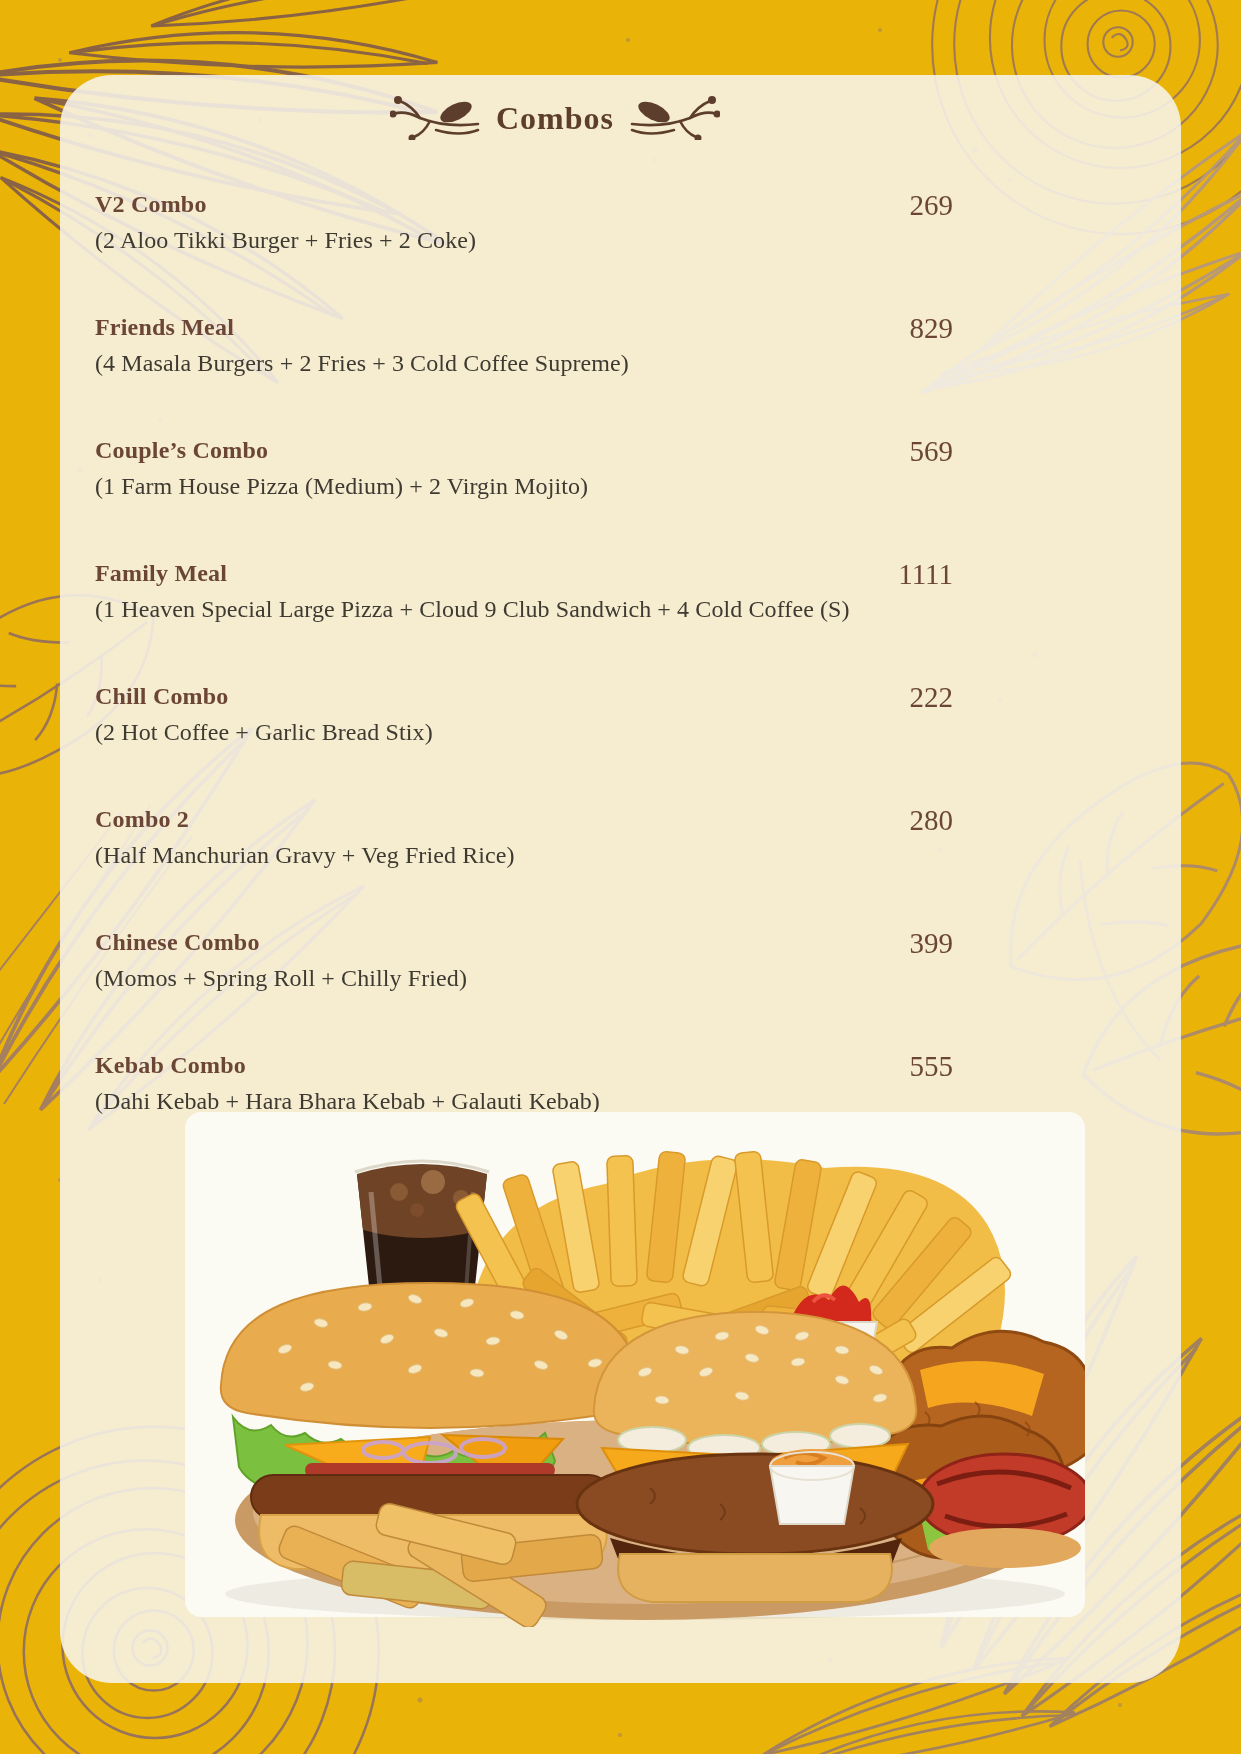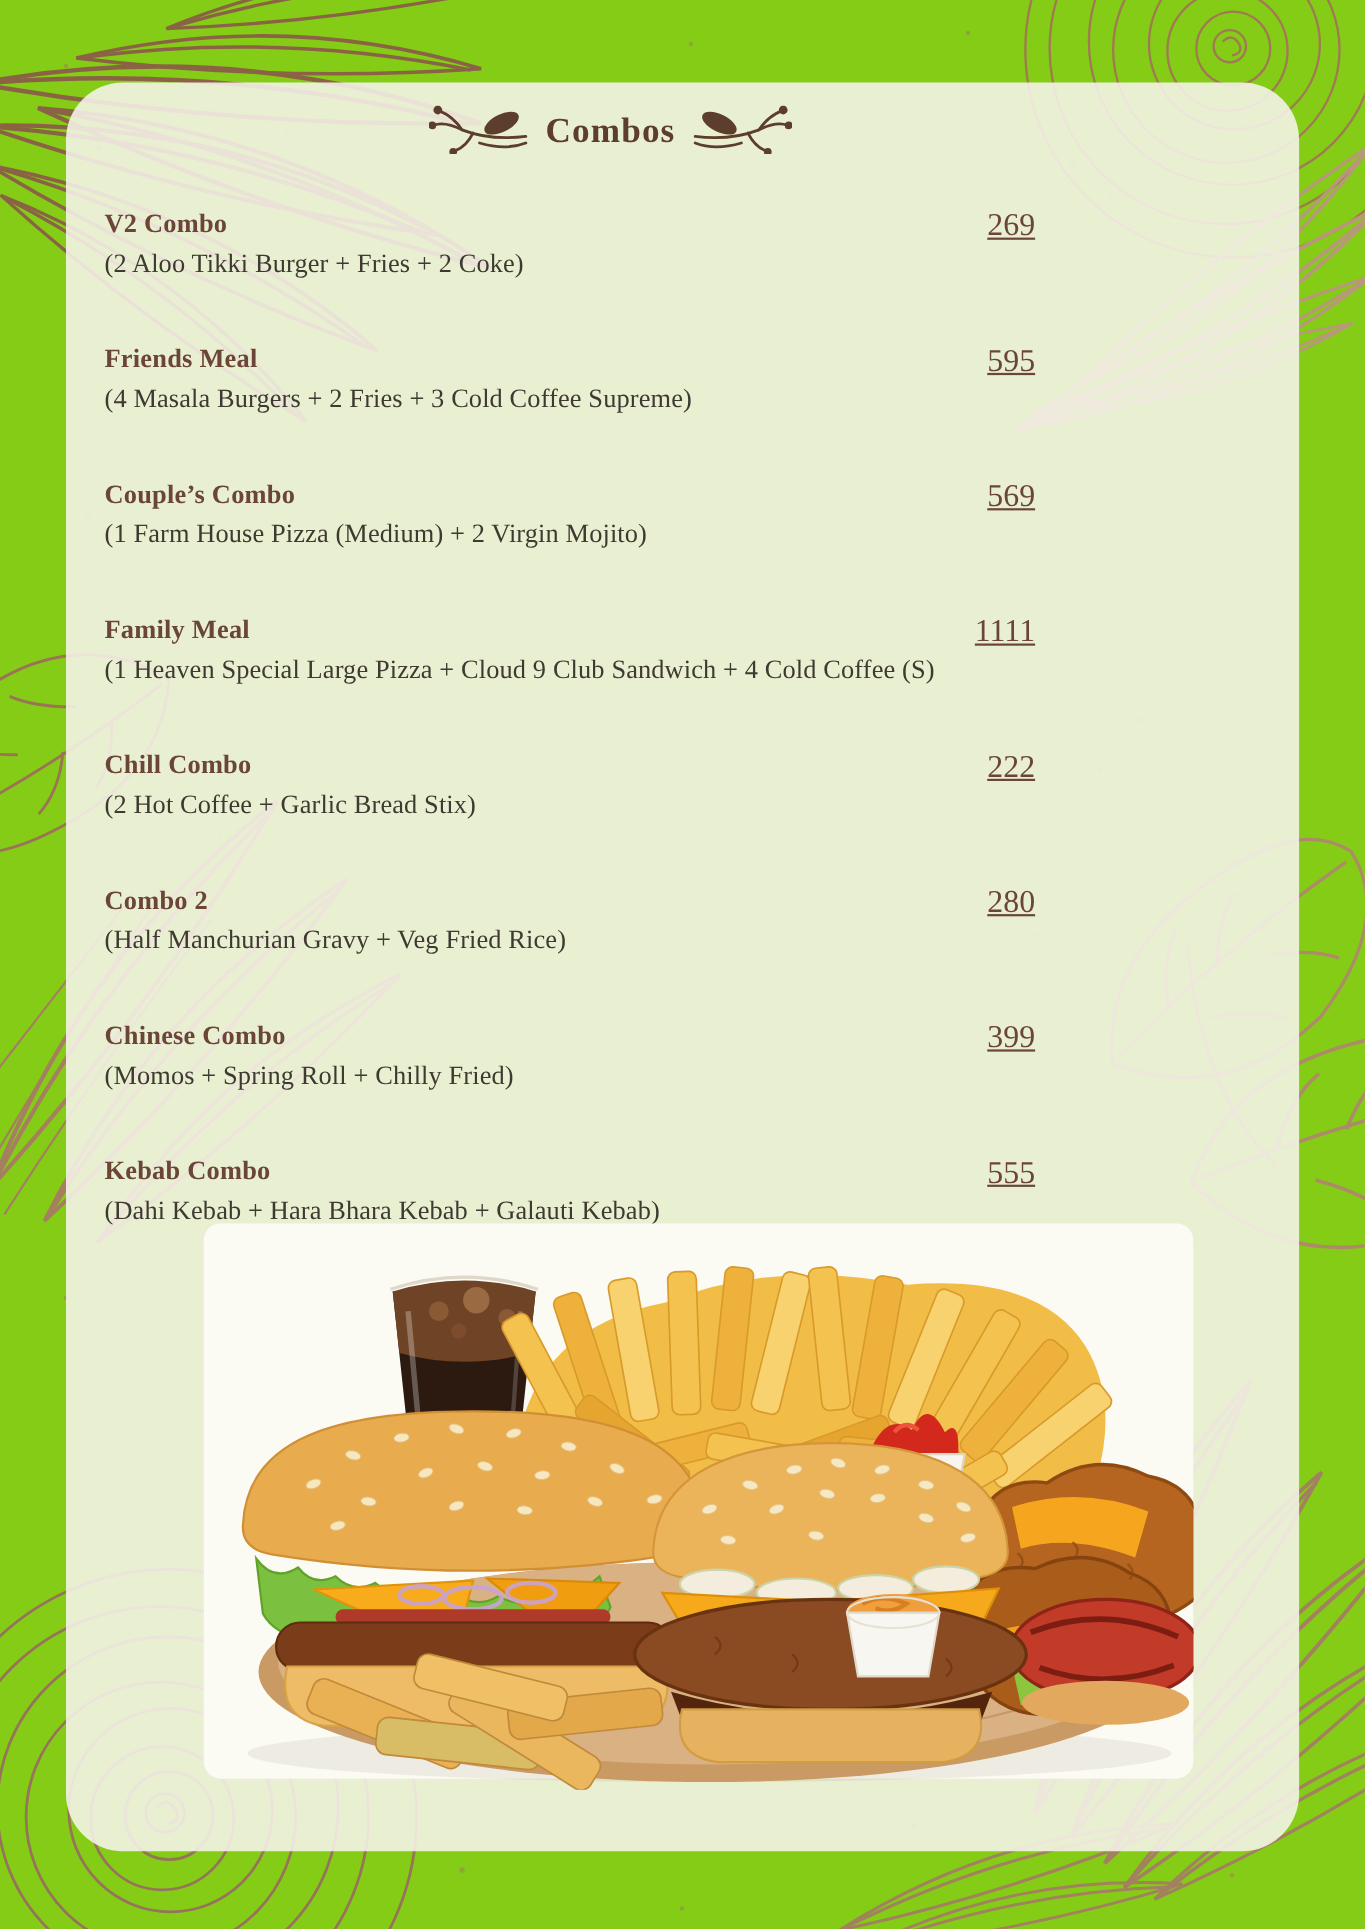--- a/index.html
+++ b/index.html
@@ -1,31 +1,31 @@
 <!DOCTYPE html>
 <html><head>
 <meta charset="utf-8">
 <style>
   html,body{margin:0;padding:0;}
-  .page{position:relative;width:1241px;height:1754px;background:#84cc16;overflow:hidden;
+  .page{position:relative;width:1241px;height:1754px;background:#eab308;overflow:hidden;
         font-family:"Liberation Serif",serif;}
   .decor{position:absolute;left:0;top:0;width:1241px;height:1754px;pointer-events:none;}
   .card{position:absolute;left:60px;top:75px;width:1121px;height:1608px;border-radius:52px;
         background:rgba(247,244,236,0.88);}
   .title-row{position:absolute;left:60px;top:96px;width:990px;display:flex;align-items:center;
         justify-content:center;gap:16px;}
   .title{font-size:32px;font-weight:bold;color:#5d3e2c;letter-spacing:1px;}
   .orn{width:90px;height:44px;}
   .orn.right{transform:scaleX(-1);}
   .menu{position:absolute;left:95px;top:188px;width:862px;}
   .item{position:relative;margin-bottom:57px;}
   .item:last-child{margin-bottom:0;}
   .item .name{font-size:24px;font-weight:bold;color:#6b4637;letter-spacing:.2px;line-height:32px;}
   .item .desc{font-size:24px;color:#3e3a31;margin-top:6px;line-height:28px;letter-spacing:.1px;}
-  .item .price{position:absolute;right:16px;top:1px;font-size:29px;color:#6b4637;text-decoration:underline;}
+  .item .price{position:absolute;right:4px;top:1px;font-size:29px;color:#6b4637;}
   .photo{position:absolute;left:185px;top:1112px;width:900px;height:515px;}
 </style>
 </head>
 <body>
 
 <div class="page">
 
   <svg class="decor" viewBox="0 0 1241 1754">
     <defs>
       <g id="tleaf" fill="none" stroke="currentColor" stroke-width="2">
@@ -169,21 +169,21 @@
   </div>
 
   <div class="menu">
     <div class="item">
       <div class="name">V2 Combo</div>
       <div class="price">269</div>
       <div class="desc">(2 Aloo Tikki Burger + Fries + 2 Coke)</div>
     </div>
     <div class="item">
       <div class="name">Friends Meal</div>
-      <div class="price">595</div>
+      <div class="price">829</div>
       <div class="desc">(4 Masala Burgers + 2 Fries + 3 Cold Coffee Supreme)</div>
     </div>
     <div class="item">
       <div class="name">Couple’s Combo</div>
       <div class="price">569</div>
       <div class="desc">(1 Farm House Pizza (Medium) + 2 Virgin Mojito)</div>
     </div>
     <div class="item">
       <div class="name">Family Meal</div>
       <div class="price">1111</div>

